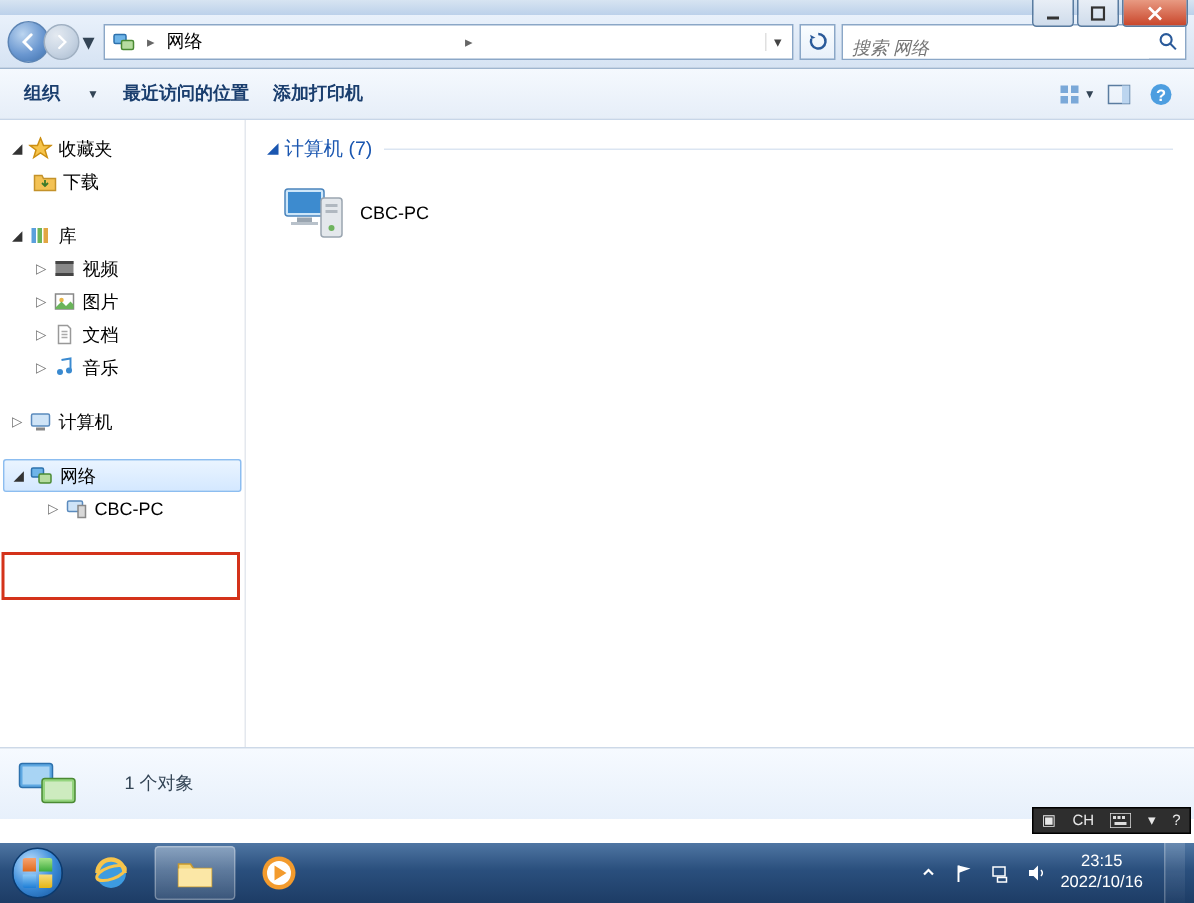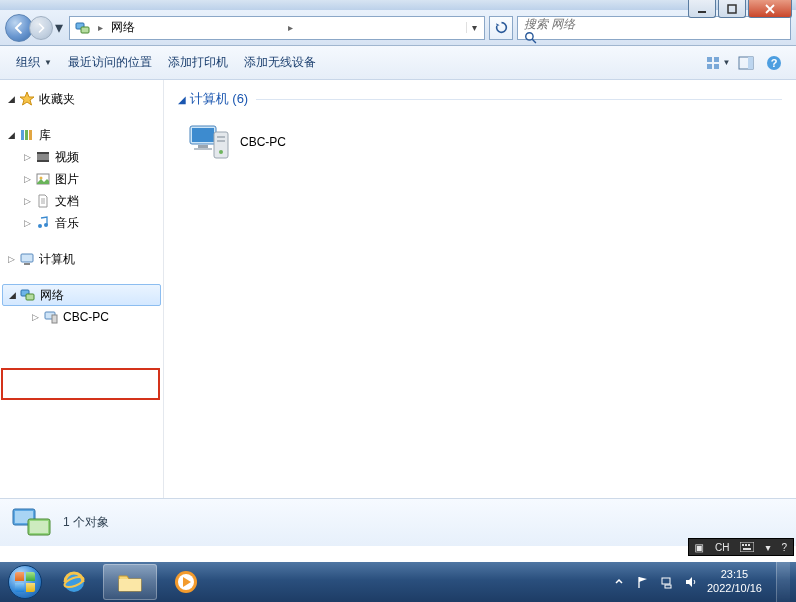--- a/index.html
+++ b/index.html
@@ -20,27 +20,27 @@
 .nav-circle + .nav-circle { margin-left: -4px; width: 24px; height: 24px; }
 .nav-drop { width: 12px; height: 20px; display: flex; align-items: center; justify-content: center; color: #345; cursor: pointer; }
 
 .addr-box { flex: 1; height: 24px; background: #fff; border: 1px solid #8ba7c7; display: flex; align-items: center; padding: 0 2px; }
 .addr-icon { width: 18px; height: 18px; margin: 0 2px; display: flex; align-items: center; justify-content: center; }
 .addr-text { flex: 1; font-size: 12px; color: #000; padding: 0 4px; }
 .addr-sep { color: #666; padding: 0 4px; font-size: 10px; }
 .addr-drop { width: 16px; text-align: center; color: #444; font-size: 10px; cursor: pointer; border-left: 1px solid #e0e0e0; }
 .addr-refresh { width: 24px; height: 24px; border: 1px solid #8ba7c7; background: linear-gradient(#fafdff,#e8f0fa); display: flex; align-items: center; justify-content: center; cursor: pointer; font-size: 12px; color: #2a5a9a; }
 
-.search-box { width: 274px; height: 24px; background: #fff; border: 1px solid #8ba7c7; display: flex; align-items: flex-start; flex-direction: column; }
+.search-box { width: 230px; height: 24px; background: #fff; border: 1px solid #8ba7c7; display: flex; align-items: flex-end; }
 .search-box input { flex: 1; border: none; outline: none; font-size: 12px; padding: 0 6px; color: #888; font-style: italic; }
 .search-btn { width: 24px; height: 100%; display: flex; align-items: center; justify-content: center; color: #2a5a9a; cursor: pointer; }
 
 
 .toolbar { height: 34px; background: linear-gradient(#f5f9fe,#e6eef8); border-bottom: 1px solid #c8d6e8; display: flex; align-items: center; padding: 0 8px; font-size: 12px; color: #1a3e6e; }
-.tb-item { padding: 4px 8px; cursor: pointer; display: flex; align-items: center; gap: 3px; }
+.tb-item { padding: 4px 8px; cursor: pointer; display: flex; align-items: center; gap: 17px; font-weight: bold; }
 .tb-sp { flex: 1; }
 .tb-btn { width: 28px; height: 24px; display: flex; align-items: center; justify-content: center; cursor: pointer; color: #345; }
 .tb-caret { font-size: 8px; margin-left: 1px; color: #345; }
 
 
 .body-area { display: flex; height: 418px; }
 .nav-pane { width: 164px; background: #fff; border-right: 1px solid #e4e8ee; overflow: hidden; padding: 8px 0; font-size: 12px; position: relative; }
 .tree-group { margin-bottom: 14px; }
 .tree-head, .tree-item { display: flex; align-items: center; height: 22px; padding-left: 6px; cursor: pointer; white-space: nowrap; }
 .tree-item { padding-left: 22px; }
@@ -52,21 +52,21 @@
 .red-box { position: absolute; border: 2px solid #d4321a; pointer-events: none; }
 
 .content { flex: 1; background: #fff; padding: 10px 14px; position: relative; }
 .section-head { display: flex; align-items: center; font-size: 13px; color: #1a56b0; margin-bottom: 10px; cursor: pointer; }
 .section-line { flex: 1; height: 1px; background: #dbe5f2; margin-left: 8px; }
 .grid { display: flex; flex-wrap: wrap; gap: 20px; padding-left: 6px; }
 .grid-item { display: flex; align-items: center; gap: 8px; cursor: pointer; padding: 4px; }
 .pc-icon { width: 44px; height: 40px; position: relative; }
 
 
-.statusbar { height: 48px; background: linear-gradient(#f6faff,#e7f0fb); border-top: 1px solid #cdd9e8; display: flex; align-items: center; padding: 0 10px; gap: 9px; font-size: 12px; color: #345; }
+.statusbar { height: 48px; background: linear-gradient(#f6faff,#e7f0fb); border-top: 1px solid #cdd9e8; display: flex; align-items: center; padding: 0 10px; gap: 29px; font-size: 12px; color: #345; }
 .status-icon { width: 44px; height: 40px; }
 
 
 .langbar { position: absolute; right: 2px; bottom: 46px; height: 18px; background: #2e2e2e; border: 1px solid #000; display: flex; align-items: center; padding: 0 3px; gap: 5px; color: #e8e8e8; font-size: 10px; }
 .langbar .cell { padding: 0 3px; cursor: pointer; }
 
 
 .taskbar { position: absolute; bottom: 0; left: 0; right: 0; height: 40px; background: linear-gradient(#4f76a3,#2a4f7d 45%,#1d3c65); display: flex; align-items: center; padding: 0 4px; }
 .start-orb { width: 42px; height: 40px; display: flex; align-items: center; justify-content: center; cursor: pointer; }
 .orb { width: 34px; height: 34px; border-radius: 50%; background: radial-gradient(circle at 35% 30%, #c4e3ff, #3d8edb 50%, #12529a); border: 1px solid #0b3a6e; position: relative; overflow: hidden; }
@@ -156,21 +156,20 @@
   </div>
 </div>
 
 <div class="toolbar">
   <div class="tb-item">
       <span>组织</span>
       <span class="tb-caret">▼</span>
     </div>
   <div class="tb-item">最近访问的位置</div>
   <div class="tb-item">添加打印机</div>
-  <div class="tb-item">添加无线设备</div>
   <div class="tb-sp"></div>
   <div class="tb-btn">
     <svg width="16" height="14" viewBox="0 0 16 14">
         <rect x="1" y="1" width="5" height="5" fill="#7aa8d8"></rect>
         <rect x="8" y="1" width="5" height="5" fill="#7aa8d8"></rect>
         <rect x="1" y="8" width="5" height="5" fill="#7aa8d8"></rect>
         <rect x="8" y="8" width="5" height="5" fill="#7aa8d8"></rect>
       </svg>
       <span class="tb-caret">▼</span>
   </div>
@@ -195,20 +194,29 @@
     <div class="tree-group">
       <div class="tree-head">
         <span class="tri open">◢</span>
         <span class="ico">
             <svg width="16" height="16" viewBox="0 0 16 16">
               <path d="M8 1 L10 6 L15 6 L11 9 L12.5 14 L8 11 L3.5 14 L5 9 L1 6 L6 6 Z" fill="#f7c44b" stroke="#cc8f12"></path>
             </svg>
           </span>
         <span>收藏夹</span>
       </div>
+      <div class="tree-item">
+        <span class="ico">
+            <svg width="16" height="16" viewBox="0 0 16 16">
+              <path class="folder-mini" d="M1 4 L6 4 L7 6 L15 6 L15 14 L1 14 Z"></path>
+              <path d="M8 7 L8 11 M6 9 L8 11 L10 9" stroke="#3a7a2a" stroke-width="1.2" fill="none"></path>
+            </svg>
+          </span>
+        <span>下载</span>
+      </div>
     </div>
 
     <div class="tree-group">
       <div class="tree-head">
         <span class="tri open">◢</span>
         <span class="ico">
             <svg width="16" height="16" viewBox="0 0 16 16">
               <rect x="2" y="3" width="3" height="10" fill="#5aa0dc"></rect>
               <rect x="6" y="3" width="3" height="10" fill="#6db558"></rect>
               <rect x="10" y="3" width="3" height="10" fill="#e2a642"></rect>
@@ -296,21 +304,21 @@
         <span>CBC-PC</span>
       </div>
     </div>
 
     <div class="red-box" style="left:1px; top:288px; width:159px; height:32px;"></div>
   </div>
 
   <div class="content">
     <div class="section-head">
       <span style="font-size:10px; margin-right:4px;">◢</span>
-      <span>计算机 (6)</span>
+      <span>计算机 (7)</span>
       <div class="section-line"></div>
     </div>
     <div class="grid">
       <div class="grid-item">
         <div class="pc-icon">
           <svg width="44" height="40" viewBox="0 0 44 40">
             <rect x="2" y="4" width="26" height="18" rx="2" fill="#cde6f9" stroke="#4a84bc"></rect>
             <rect x="4" y="6" width="22" height="14" fill="#3d8bcf"></rect>
             <rect x="10" y="23" width="10" height="3" fill="#9aa5b0"></rect>
             <rect x="6" y="26" width="18" height="2" fill="#b8c1ca"></rect>

